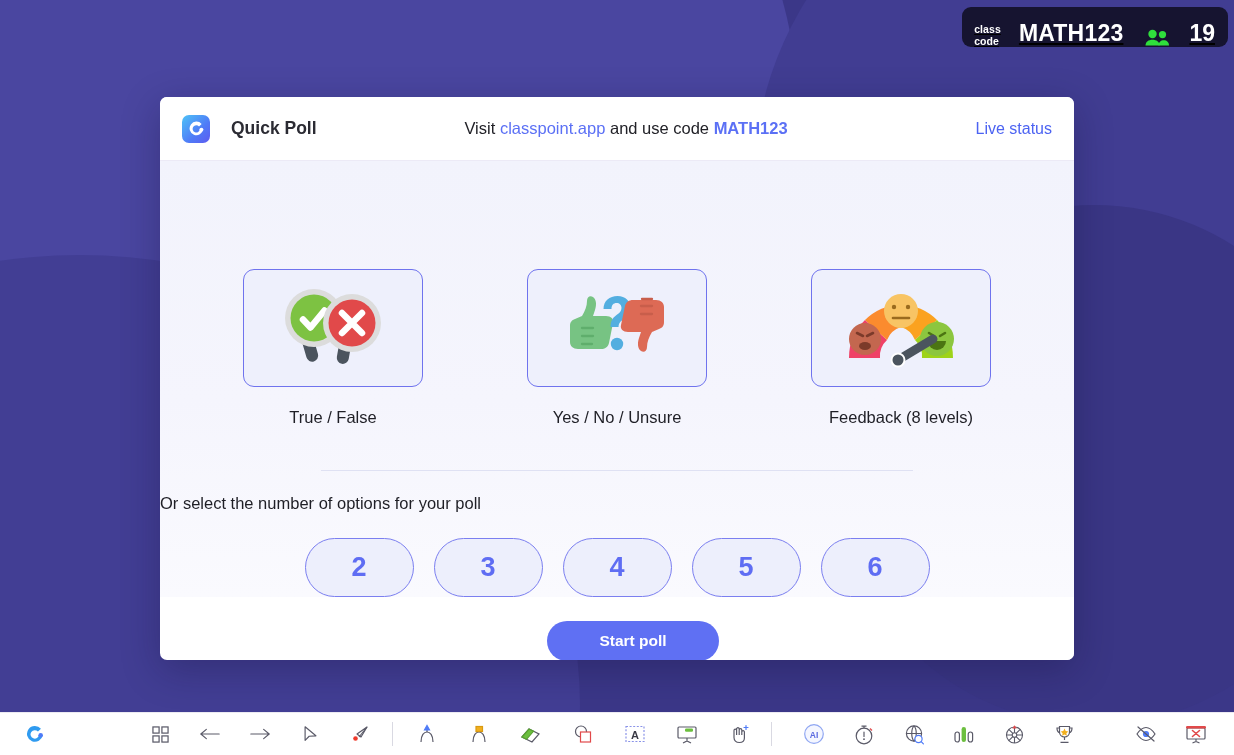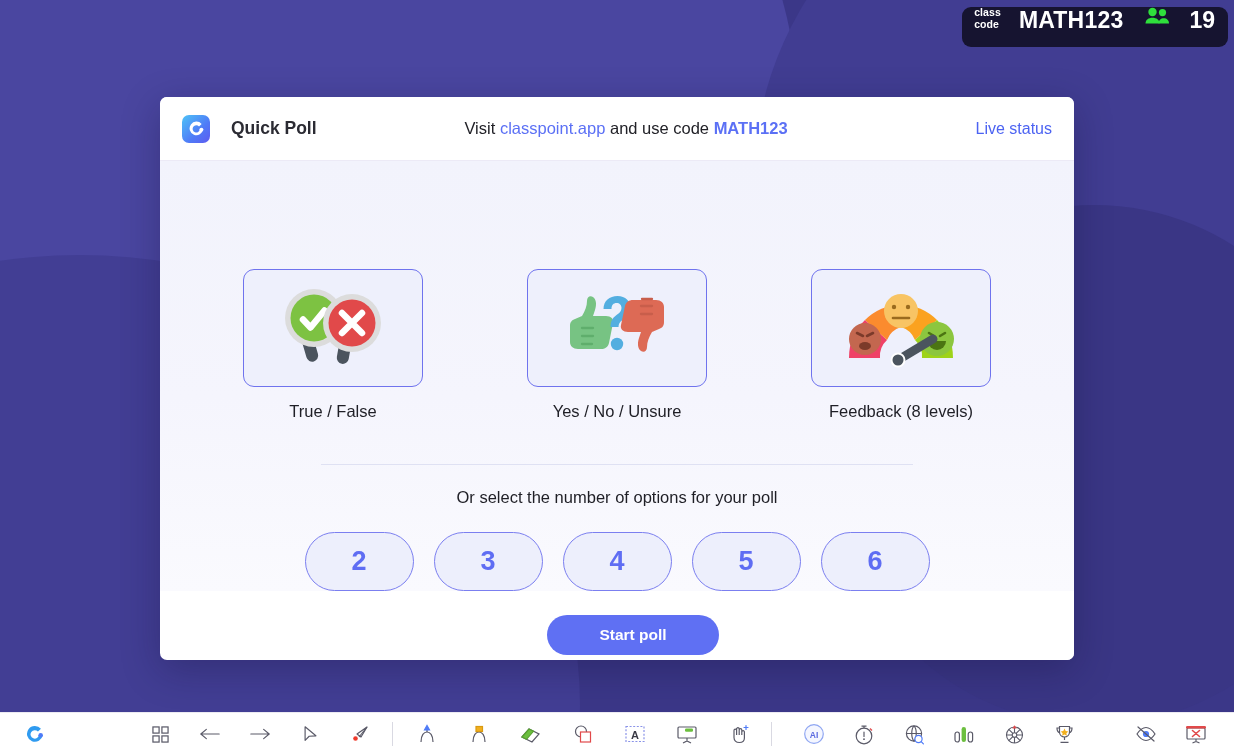--- a/index.html
+++ b/index.html
@@ -29,23 +29,23 @@
   }
   #bg .blob4 {
     position: absolute; right: -120px; bottom: 30px;
     width: 520px; height: 520px; border-radius: 50%;
     background: #3a3685;
   }
 
   
   #class-badge {
     position: absolute; top: 7px; right: 6px;
-    height: 40px; display: flex; align-items: flex-start; gap: 18px;
+    height: 40px; display: flex; align-items: flex-end; gap: 18px;
     background: #161430; border-radius: 9px;
-    padding: 0 13px 0 12px; z-index: 40;
+    padding: 0 13px 0 12px; z-index: 40; text-decoration: underline;
   }
   #class-badge .cc-label {
     font-size: 10.5px; line-height: 11.5px; color: #ffffff;
     font-weight: 700; letter-spacing: .1px; text-align: left;
   }
   #class-badge .cc-code {
     font-size: 23px; font-weight: 700; color: #ffffff; letter-spacing: .2px;
   }
   #class-badge .cc-count {
     font-size: 23px; font-weight: 700; color: #ffffff; margin-left: 1px;
@@ -85,36 +85,36 @@
 
   .dlg-body {
     flex: 1 1 auto;
     background: linear-gradient(180deg, #f2f3fc 0%, #f5f5fd 55%, #fafafe 100%);
     padding-top: 22px;
   }
   .type-row {
     display: flex; justify-content: center; gap: 104px;
     margin-top: 86px;
   }
-  .type-item { width: 180px; display: flex; flex-direction: column; align-items: center; }
+  .type-item { width: 180px; display: flex; flex-direction: column; align-items: center; gap: 6px; }
   .type-card {
     width: 180px; height: 118px; border: 1.6px solid #6f73ee;
     border-radius: 11px; background: #eef0fc;
     display: flex; align-items: center; justify-content: center; cursor: pointer;
   }
   .type-label {
     margin-top: 15px; font-size: 16.5px; color: #1f1f26; white-space: nowrap;
   }
 
   .divider {
     width: 592px; height: 1px; background: #dfe1f3;
     margin: 43px auto 0;
   }
   .opts-title {
-    margin-top: 23px; text-align: center; font-size: 16.5px; color: #1f1f26;
+    margin-top: 23px; text-align: left; font-size: 16.5px; color: #1f1f26;
   }
   .num-row { display: flex; justify-content: center; gap: 20px; margin-top: 25px; }
   .num-btn {
     width: 109px; height: 59px; border: 1.6px solid #7b7ff0;
     border-radius: 30px; background: #edeffc;
     display: flex; align-items: center; justify-content: center;
     font-size: 27px; font-weight: 600; color: #5f6df3; cursor: pointer;
   }
 
   .dlg-footer {

